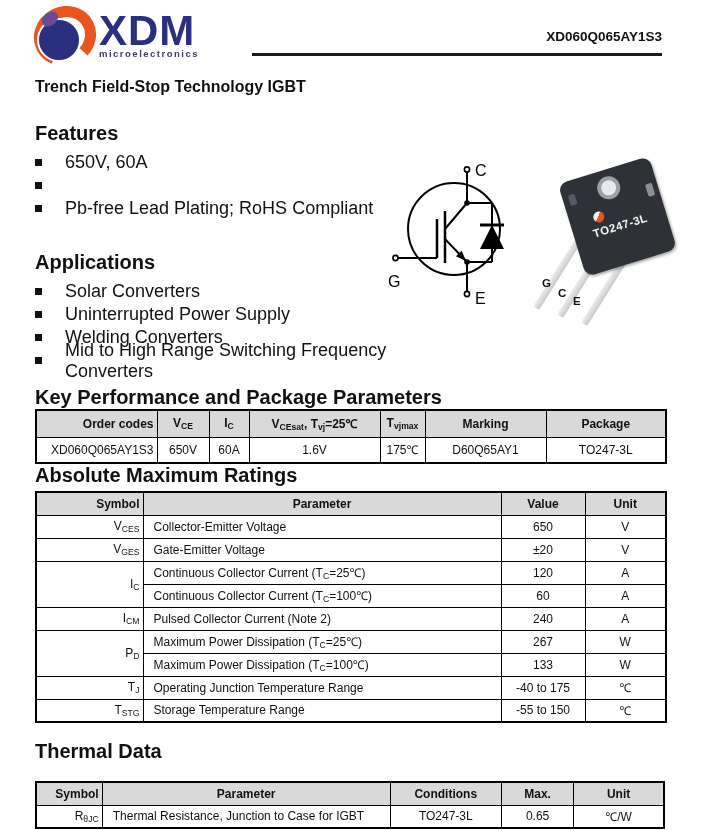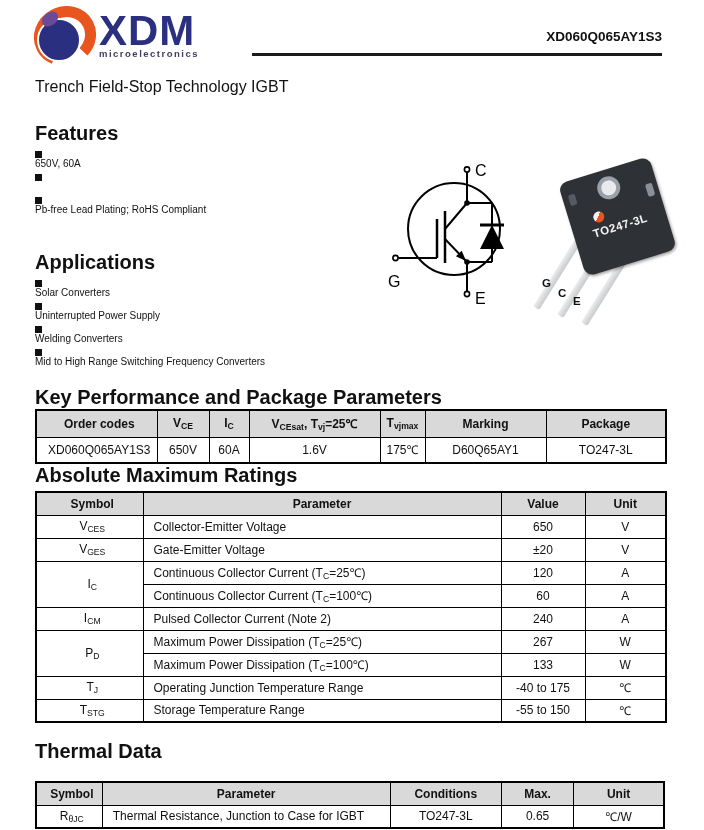--- a/index.html
+++ b/index.html
@@ -9,26 +9,26 @@
 
   
   .logo { position:absolute; left:33px; top:4px; display:flex; align-items:flex-start; }
   .logo-text { margin-left:2px; margin-top:12px; }
   .brand { display:block; font-size:42px; font-weight:bold; color:#2B2F80; letter-spacing:1px; line-height:30px; }
   .brand-sub { display:block; font-size:9.5px; font-weight:bold; color:#3D4161; letter-spacing:1.5px; margin-top:2px; }
   .part-number { position:absolute; top:29px; right:42px; font-size:13.5px; font-weight:bold; color:#111; }
   .header-rule { position:absolute; left:252px; top:53px; width:410px; height:3px; background:#1b1b1b; }
 
   
-  .doc-title { position:absolute; left:35px; top:78px; font-size:16px; font-weight:normal;text-align:center; }
+  .doc-title { position:absolute; left:35px; top:78px; font-size:16px; font-weight:bold;text-align:center; }
   h2.sec { font-size:20px; font-weight:bold; color:#111; }
   .sec-features { position:absolute; left:35px; top:122px; width:360px; }
   .sec-apps     { position:absolute; left:35px; top:251px; width:400px; }
   ul.bullets { list-style:none; margin-top:6px; }
-  ul.bullets li { display:flex; align-items:flex-start; height:23px; font-size:10px;flex-direction:column; }
+  ul.bullets li { display:flex; align-items:center; height:23px; font-size:18px; }
   .sq { width:7px; height:7px; background:#111; margin-right:23px; flex:0 0 auto; }
   sub { font-size:0.72em; vertical-align:-0.22em; }
 
   
   .igbt-fig { position:absolute; left:388px; top:161px; width:150px; height:155px; }
   .pkg-fig  { position:absolute; left:540px; top:164px; width:160px; height:150px; }
   .pkg-body { position:absolute; left:30px; top:4px; width:95px; height:97px; background:#2E3136;
               border-radius:9px; transform:rotate(-17deg); box-shadow:1px 2px 3px rgba(0,0,0,.35); z-index:2; }
   .pkg-hole { position:absolute; left:36px; top:7px; width:23px; height:23px; border-radius:50%;
               background:#9aa0a8; }
@@ -55,21 +55,21 @@
   .sec-thermal { position:absolute; left:35px; top:740px; }
   .sec-key h2     { }
   .sec-abs h2     { margin-bottom:4px; }
   .sec-thermal h2 { margin-bottom:18px; }
   table { border-collapse:collapse; table-layout:fixed; width:630px; border:2px solid #000; }
   th, td { border:1px solid #000; font-size:12px; text-align:center; vertical-align:middle; padding:0 3px; overflow:hidden; }
   th { background:#D9D9D9; font-weight:bold; }
   .t-key th { height:27px; } .t-key td { height:26px; }
   .t-abs th, .t-abs td { height:23px; }
   .t-th  th, .t-th  td { height:23px; }
-  .al { text-align:center; padding-left:8px; }
+  .al { text-align:right; padding-left:8px; }
   .alp { text-align:left; padding-left:10px; }
 </style>
 </head>
 <body>
 
 <div class="page">
 
   <div class="logo">
     <svg width="64" height="66" viewBox="0 0 64 66">
       <g transform="rotate(-28 32 32)">

